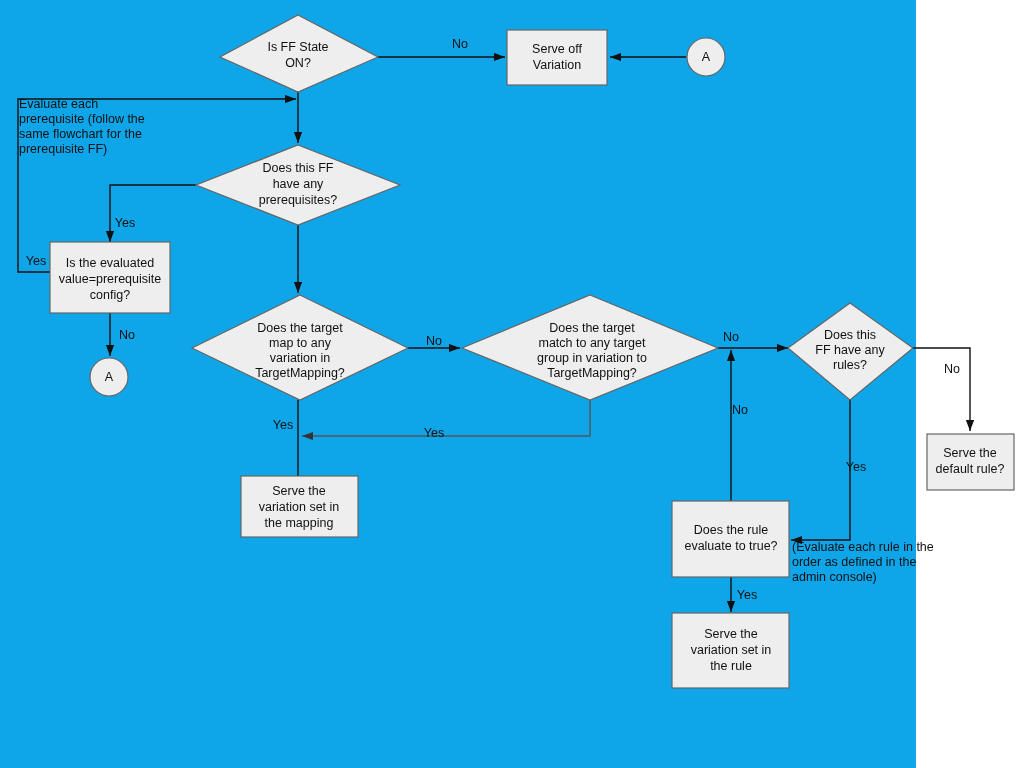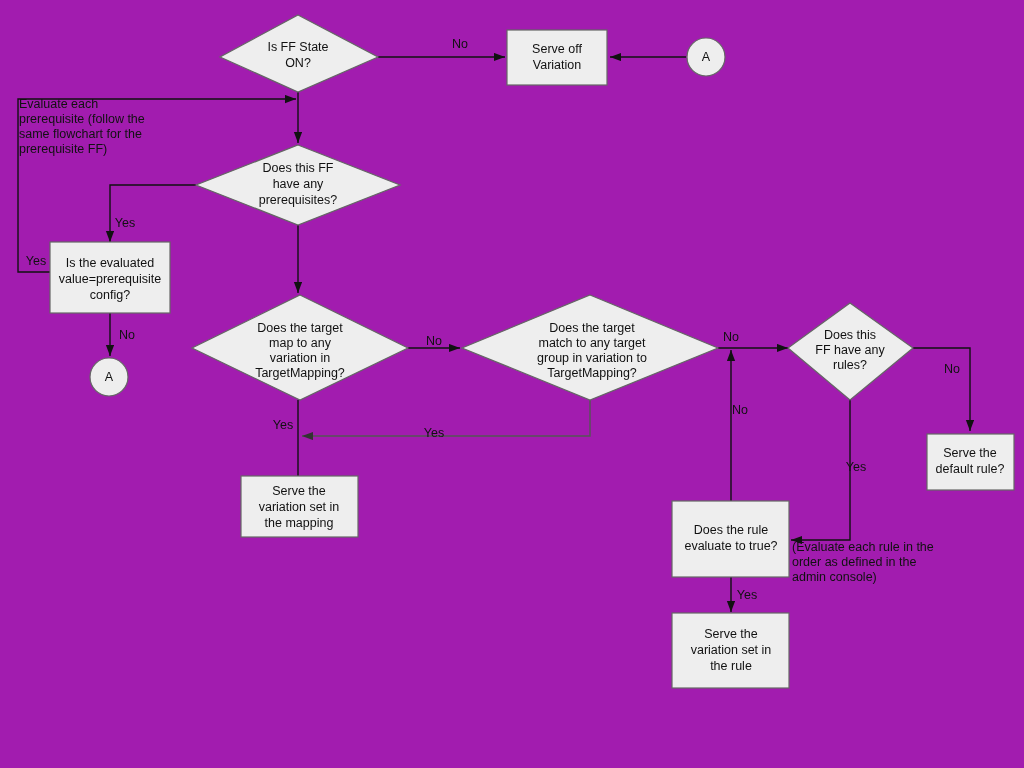--- a/index.html
+++ b/index.html
@@ -2,23 +2,23 @@
 <html><head>
 <meta charset="utf-8">
 <style>
   html, body {
     margin: 0;
     padding: 0;
     background: #ffffff;
   }
   #canvas {
     position: relative;
-    width: 1024px;
+    width: 916px;
     height: 768px;
-    background: #a21caf;
+    background: #0ea5e9;
     font-family: "Liberation Sans", sans-serif;
   }
   svg.diagram {
     position: absolute;
     top: 0; left: 0;
     width: 1024px;
     height: 768px;
   }
   .shape-fill {
     fill: #eeeeee;

